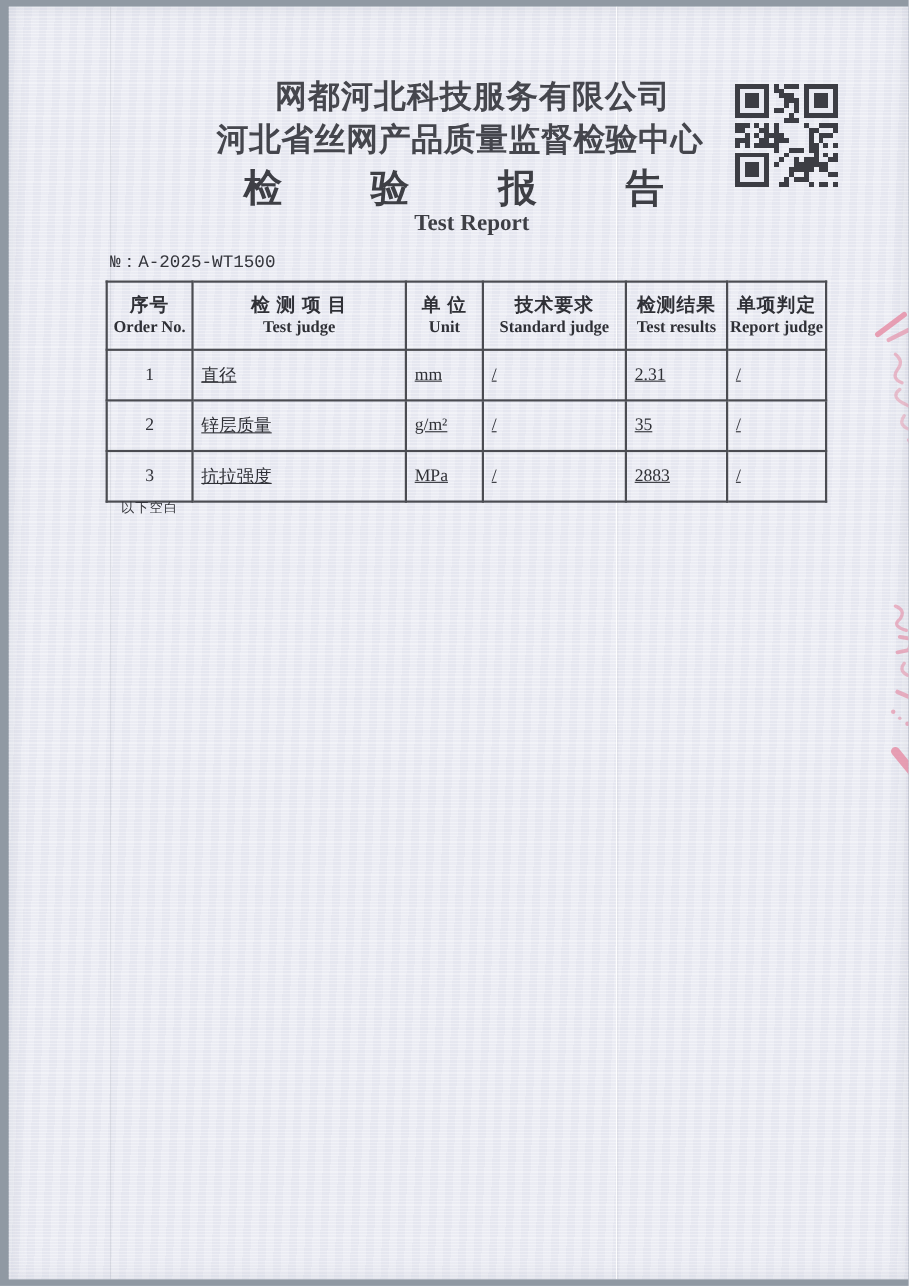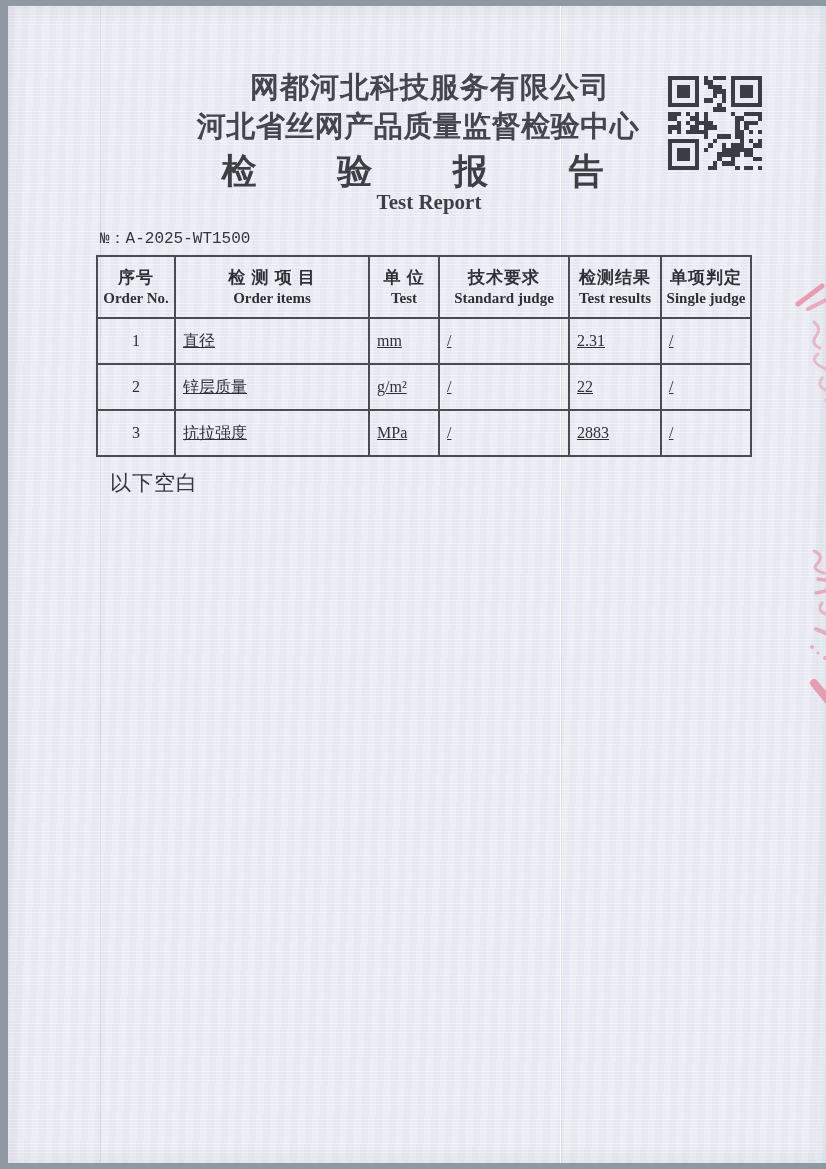--- a/index.html
+++ b/index.html
@@ -68,21 +68,21 @@
     overflow:hidden;
   }
   .report-table thead th{height:60px;text-align:center;font-weight:bold;}
   .hdr-cn{font-size:17px;letter-spacing:1px;line-height:1.35;}
   .hdr-en{font-size:15px;line-height:1.2;font-family:"Liberation Serif","DejaVu Serif",serif;}
   .report-table tbody td{height:44px;font-size:16px;}
   td.c-order{text-align:center;}
   td.c-item,td.c-unit,td.c-std,td.c-res,td.c-judge{text-align:left;padding-left:7px;text-decoration:underline;}
   .footnote{
     position:absolute;left:102px;top:447px;
-    font-size:21px;color:#35363c;letter-spacing:1px;margin-top:16px;
+    font-size:12px;color:#35363c;letter-spacing:1px;
   }
   .seal-frag-top{position:absolute;left:780px;top:276px;width:46px;height:135px;}
   .seal-frag-bottom{position:absolute;left:784px;top:539px;width:42px;height:165px;}
 </style>
 </head>
 <body>
 
 <div class="paper">
   <div class="fold-line-1"></div>
   <div class="fold-line-2"></div>
@@ -233,55 +233,55 @@
         <col style="width:90px">
     </colgroup>
     <thead>
       <tr>
         <th>
           <div class="hdr-cn">序号</div>
           <div class="hdr-en">Order No.</div>
         </th>
         <th>
           <div class="hdr-cn">检 测 项 目</div>
-          <div class="hdr-en">Order items</div>
+          <div class="hdr-en">Test judge</div>
         </th>
         <th>
           <div class="hdr-cn">单 位</div>
-          <div class="hdr-en">Test</div>
+          <div class="hdr-en">Unit</div>
         </th>
         <th>
           <div class="hdr-cn">技术要求</div>
           <div class="hdr-en">Standard judge</div>
         </th>
         <th>
           <div class="hdr-cn">检测结果</div>
           <div class="hdr-en">Test results</div>
         </th>
         <th>
           <div class="hdr-cn">单项判定</div>
-          <div class="hdr-en">Single judge</div>
+          <div class="hdr-en">Report judge</div>
         </th>
       </tr>
     </thead>
     <tbody>
       <tr>
         <td class="c-order">1</td>
         <td class="c-item">直径</td>
         <td class="c-unit">mm</td>
         <td class="c-std">/</td>
         <td class="c-res">2.31</td>
         <td class="c-judge">/</td>
       </tr>
       <tr>
         <td class="c-order">2</td>
         <td class="c-item">锌层质量</td>
         <td class="c-unit">g/m²</td>
         <td class="c-std">/</td>
-        <td class="c-res">22</td>
+        <td class="c-res">35</td>
         <td class="c-judge">/</td>
       </tr>
       <tr>
         <td class="c-order">3</td>
         <td class="c-item">抗拉强度</td>
         <td class="c-unit">MPa</td>
         <td class="c-std">/</td>
         <td class="c-res">2883</td>
         <td class="c-judge">/</td>
       </tr>

